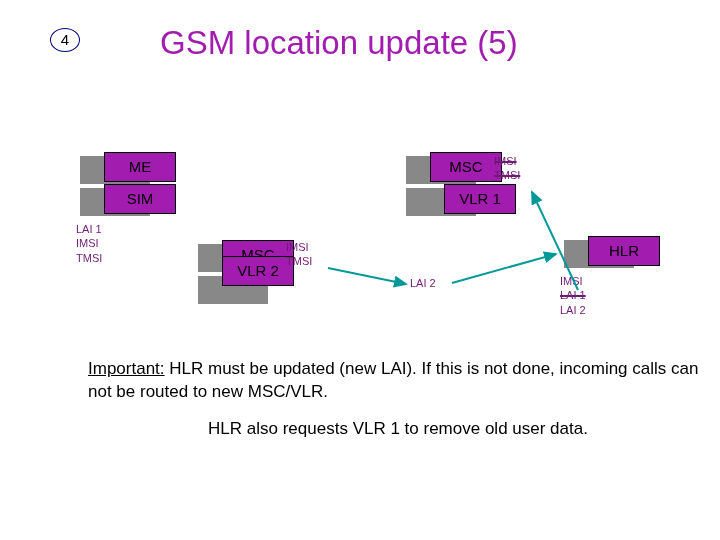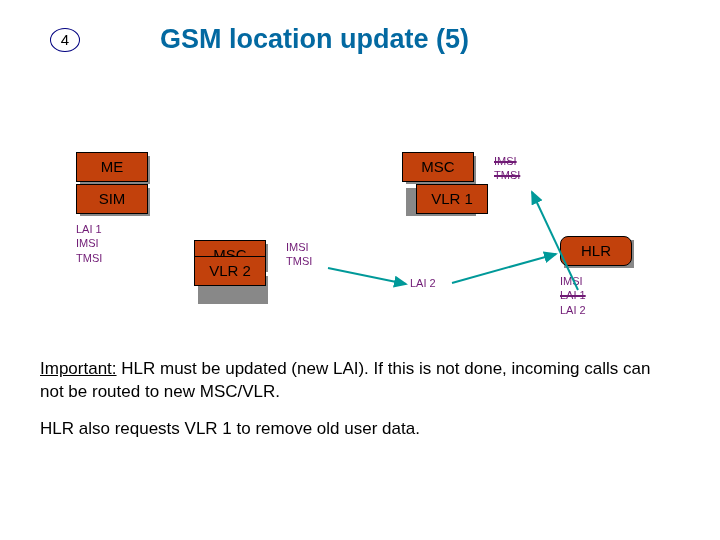--- a/index.html
+++ b/index.html
@@ -23,57 +23,58 @@
     text-align: center;
     line-height: 22px;
     font-size: 15px;
     color: #000;
     background: #fff;
   }
   .title {
     position: absolute;
     left: 160px;
     top: 24px;
-    font-size: 27px;
-    color: #0369a1;
-    font-weight: bold;
+    font-size: 33px;
+    color: #a21caf;
   }
   .shadow-box {
     position: absolute;
     width: 70px;
     height: 28px;
     background: #888;
   }
   .box {
     position: absolute;
     width: 70px;
     height: 28px;
-    background: #c2410c;
+    background: #a21caf;
     border: 1.5px solid #000;
     text-align: center;
     line-height: 28px;
     font-size: 15px;
     color: #000;
+    margin-left: 28px;
   }
   .label-block {
     position: absolute;
     font-size: 11px;
     color: #701a75;
     line-height: 1.3;
   }
   .strike {
     text-decoration: line-through;
     text-decoration-thickness: 1.5px;
   }
   .paragraph {
     position: absolute;
     font-size: 17px;
     color: #000;
     line-height: 1.35;
     width: 620px;
+    margin-left: 48px;
   }
   svg.overlay {
     position: absolute;
     left: 0;
     top: 0;
     width: 720px;
     height: 540px;
     pointer-events: none;
   }
 </style>
@@ -112,32 +113,32 @@
 <div class="shadow-box" style="left:198px; top:276px;"></div>
 <div class="box" style="left:194px; top:256px;">VLR 2</div>
 
 <div class="label-block" style="left:286px; top:240px;">
   <div>IMSI</div>
   <div>TMSI</div>
 </div>
 <div class="label-block" style="left:410px; top:276px;">LAI 2</div>
 
 <div class="shadow-box" style="left:564px; top:240px;"></div>
-<div class="box" style="left:560px; top:236px;border-radius:8px;">HLR</div>
+<div class="box" style="left:560px; top:236px;">HLR</div>
 
 <div class="label-block" style="left:560px; top:274px;">
   <div>IMSI</div>
   <div class="strike">LAI 1</div>
   <div>LAI 2</div>
 </div>
 
 <div class="paragraph" style="left:40px; top:358px;">
   <span style="text-decoration:underline;">Important:</span><span> HLR must be updated (new LAI). If this is not done, incoming calls can not be routed to new MSC/VLR.</span>
 </div>
-<div class="paragraph" style="left:40px; top:418px;">HLR also requests VLR 1 to remove old user data.</div>
+<div class="paragraph" style="left:40px; top:418px;text-align:center;">HLR also requests VLR 1 to remove old user data.</div>
 
 <svg class="overlay">
   <defs>
     <marker id="arrowhead" markerWidth="8" markerHeight="8" refX="6" refY="3" orient="auto">
       <path d="M0,0 L7,3 L0,6 Z" fill="#009999"></path>
     </marker>
   </defs>
 
   <line x1="328" y1="268" x2="406" y2="284" stroke="#009999" stroke-width="2" marker-end="url(#arrowhead)"></line>
 

